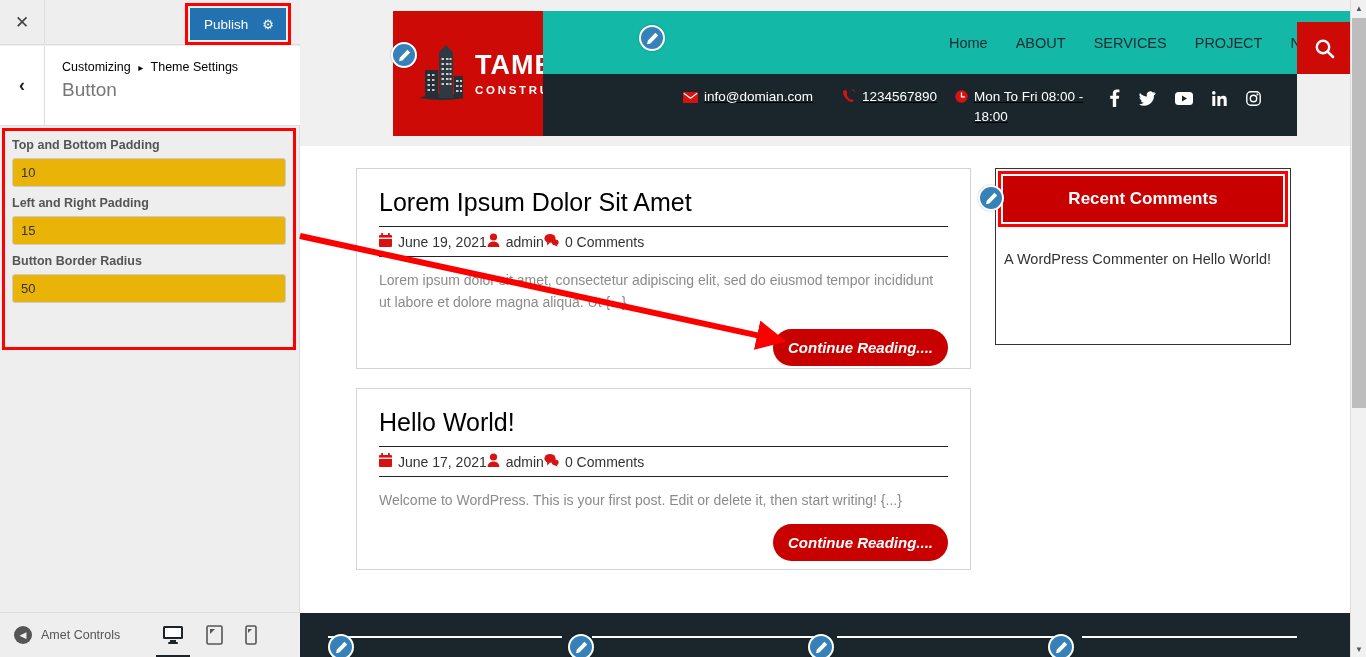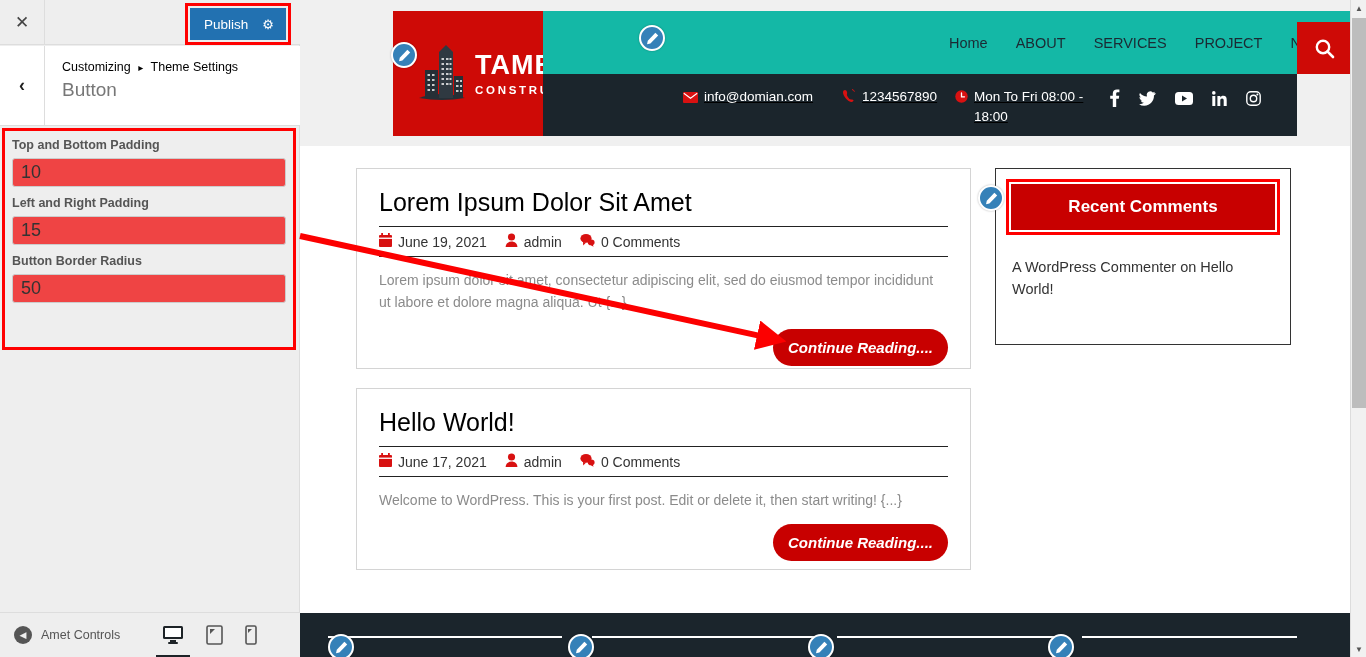--- a/index.html
+++ b/index.html
@@ -72,22 +72,22 @@
     width: 300px; padding: 10px 12px 0 12px;
   }
   .field { margin-bottom: 9px; }
   .field-label {
     font-size: 12.5px; color: #555; font-weight: bold;
     margin-bottom: 6px; display: block;
   }
   .field-input {
     width: 274px; height: 29px;
     border: 1px solid #ccc; border-radius: 3px;
-    background: #ef4444; padding: 0 8px;
-    font-size: 18px; color: #333;
+    background: #eab308; padding: 0 8px;
+    font-size: 13px; color: #333;
     font-family: "Liberation Sans", sans-serif;
   }
 
   #cust-footer {
     position: absolute; left: 0; bottom: 0; width: 300px; height: 45px;
     background: #eee; border-top: 1px solid #ddd;
     display: flex; align-items: center;
   }
   #hide-controls {
     display: flex; align-items: center; gap: 9px;
@@ -192,21 +192,21 @@
     padding: 18px 22px 16px 22px;
   }
   #post-1 { left: 56px; top: 22px; width: 615px; height: 201px; }
   #post-2 { left: 56px; top: 242px; width: 615px; height: 182px; }
 
   .post-title {
     font-size: 25px; color: #000; font-weight: normal;
     line-height: 1.2; margin-bottom: 9px;
   }
   .post-meta {
-    display: flex; align-items: center; gap: 18px;
+    display: flex; align-items: center; 
     border-top: 1.5px solid #222; border-bottom: 1.5px solid #222;
     padding: 6px 0; margin-bottom: 13px;
   }
   .meta-item {
     display: flex; align-items: center; gap: 6px;
     font-size: 14px; color: #333;
   }
   .post-excerpt {
     font-size: 14px; color: #8b8b8b; line-height: 1.55;
   }
@@ -219,21 +219,21 @@
     font-size: 15px; font-style: italic; font-weight: bold;
     cursor: pointer; white-space: nowrap;
   }
   #post-1 .btn-row { margin-top: 16px; }
   #post-2 .btn-row { margin-top: 12px; }
 
   #widget {
     position: absolute; left: 695px; top: 22px;
     width: 296px; height: 177px;
     background: #fff; border: 1px solid #333;
-    padding: 10px;
+    padding: 2px;
   }
   #widget-title-hl { border: 3px solid #f00; }
   #widget-title {
     background: #c80000; color: #fff;
     text-align: center; font-size: 17px; font-weight: bold;
     padding: 13px 0; border: 2px solid #fff;
   }
   #widget-body {
     font-size: 14.5px; color: #333; line-height: 1.5;
     padding: 22px 6px 0 6px;

